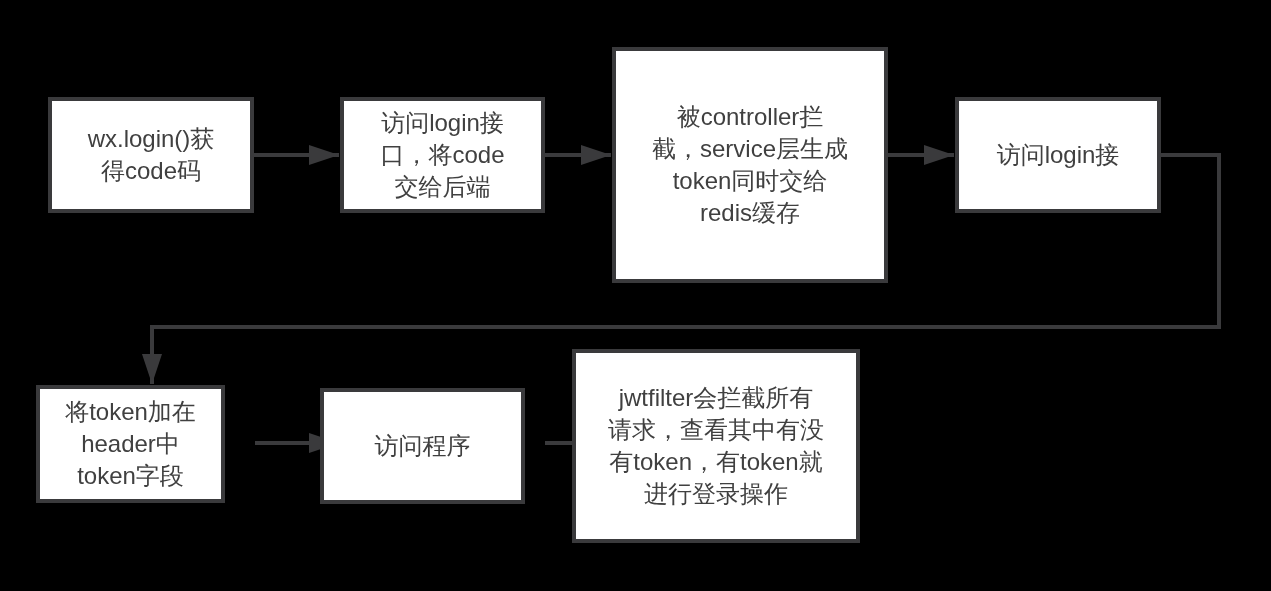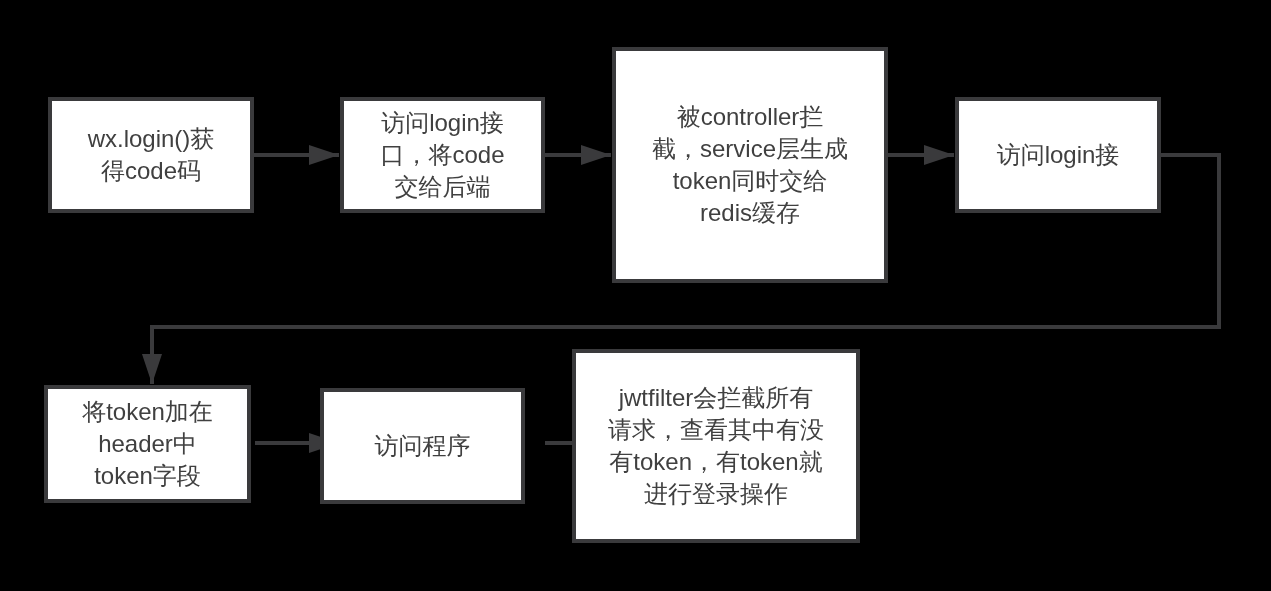--- a/index.html
+++ b/index.html
@@ -28,21 +28,21 @@
     font-size: 24px;
     line-height: 1.34;
     white-space: pre-line;
     padding: 0 6px;
   }
   
   .n1 { left: 48px;  top: 97px;  width: 206px; height: 116px; }
   .n2 { left: 340px; top: 97px;  width: 205px; height: 116px; }
   .n3 { left: 612px; top: 47px;  width: 276px; height: 236px; }
   .n4 { left: 955px; top: 97px;  width: 206px; height: 116px; }
-  .n5 { left: 44px;  top: 385px; width: 207px; height: 118px; }
+  .n5 { left: 36px;  top: 385px; width: 189px; height: 118px; }
   .n6 { left: 320px; top: 388px; width: 205px; height: 116px; }
   .n7 { left: 572px; top: 349px; width: 288px; height: 194px; }
   .edges-layer {
     position: absolute;
     left: 0; top: 0;
     width: 1271px;
     height: 591px;
     pointer-events: none;
   }
   .edge {

